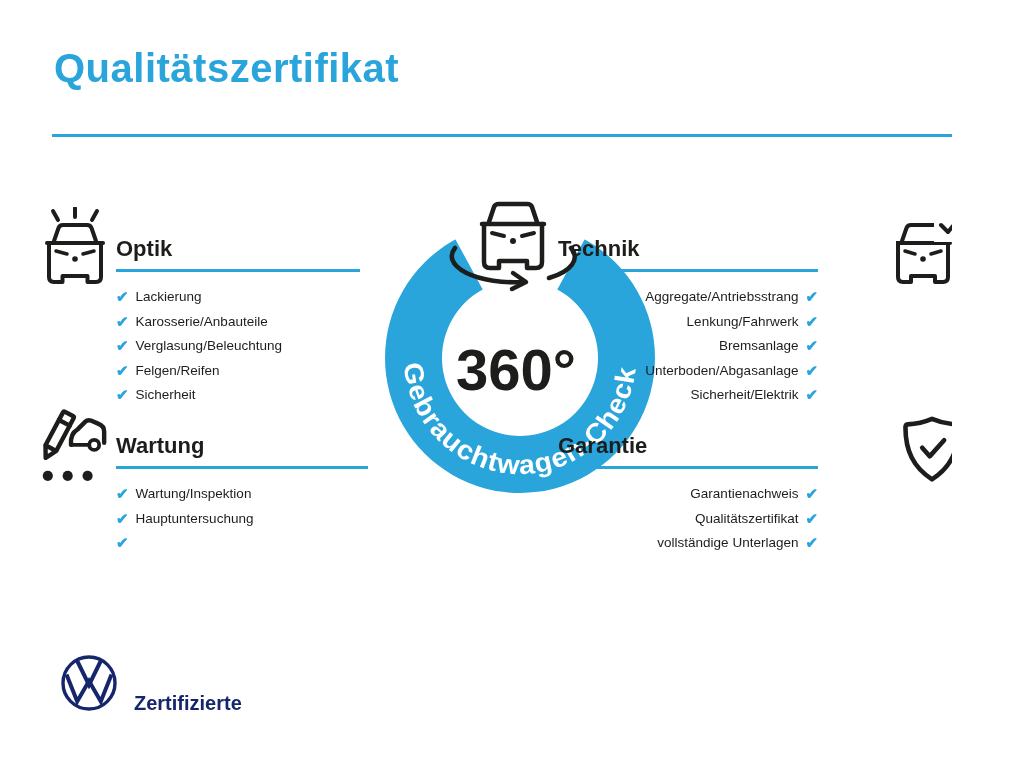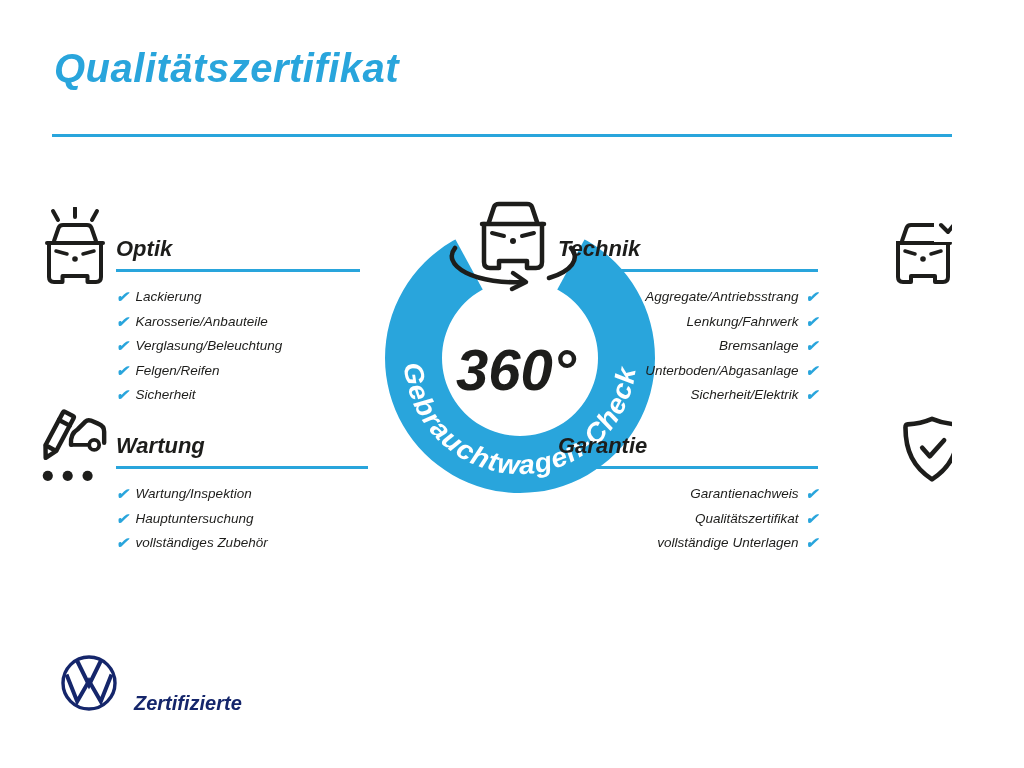--- a/index.html
+++ b/index.html
@@ -1,18 +1,18 @@
 <!DOCTYPE html>
 <html style="--accent: #29A5DC; --ink: #1D1D1B; --navy: #15266B;"><head>
 <meta charset="utf-8">
 <style>
   :root{ --accent:#29A5DC; --ink:#1d1d1b; --navy:#15266B; }
   html,body{margin:0;padding:0;background:#fff;}
   .canvas{position:relative;width:952px;height:768px;background:#ffffff;
-          font-family:"Liberation Sans",sans-serif;overflow:hidden;font-style:italic;}
+          font-family:"Liberation Sans",sans-serif;overflow:hidden;}
 
   .page-title{position:absolute;left:54px;top:46px;font-size:40px;font-weight:bold;
               color:var(--accent);letter-spacing:0.5px;}
   .title-rule{position:absolute;left:52px;top:134px;width:940px;height:3px;
               background:var(--accent);}
 
   .section{position:absolute;width:256px;}
   .section h2{margin:0;font-size:22px;font-weight:bold;color:var(--ink);line-height:27px;}
   .sec-rule{height:3px;background:var(--accent);margin-top:7px;}
   .items{margin-top:13px;}
@@ -153,21 +153,20 @@
       <div class="item">
           <span class="check">✔</span>
           <span>Wartung/Inspektion</span>
         </div>
       <div class="item">
           <span class="check">✔</span>
           <span>Hauptuntersuchung</span>
         </div>
       <div class="item">
           <span class="check">✔</span>
-          <span>vollständiges Zubehör</span>
         </div>
     </div>
   </div>
 
   <div class="section right-col" id="sec-technik">
     <h2>Technik</h2>
     <div class="sec-rule"></div>
     <div class="items">
       <div class="item">
           <span>Aggregate/Antriebsstrang</span>

